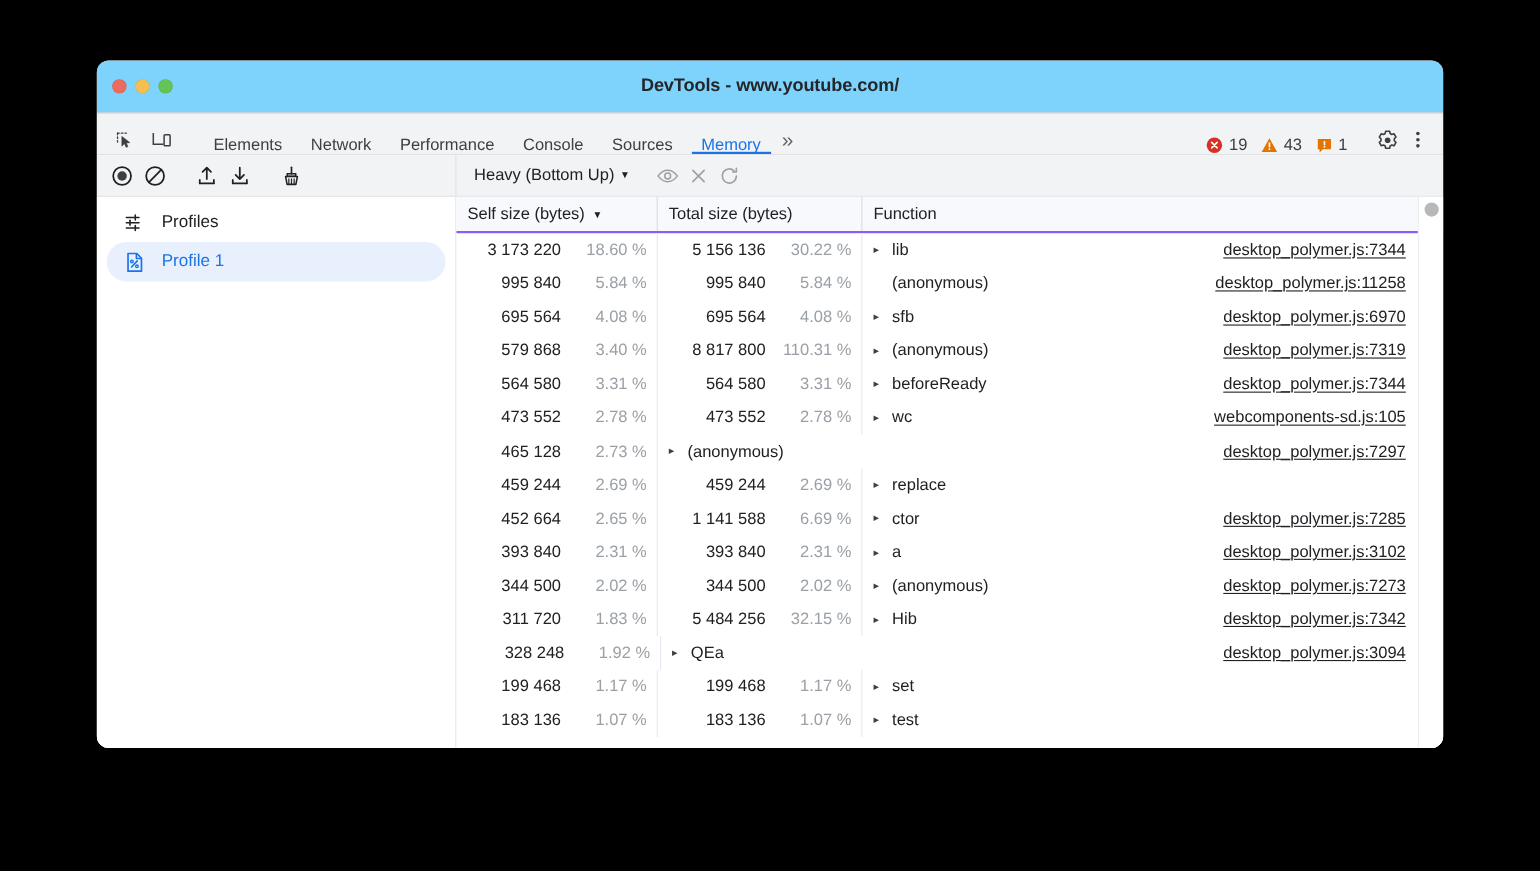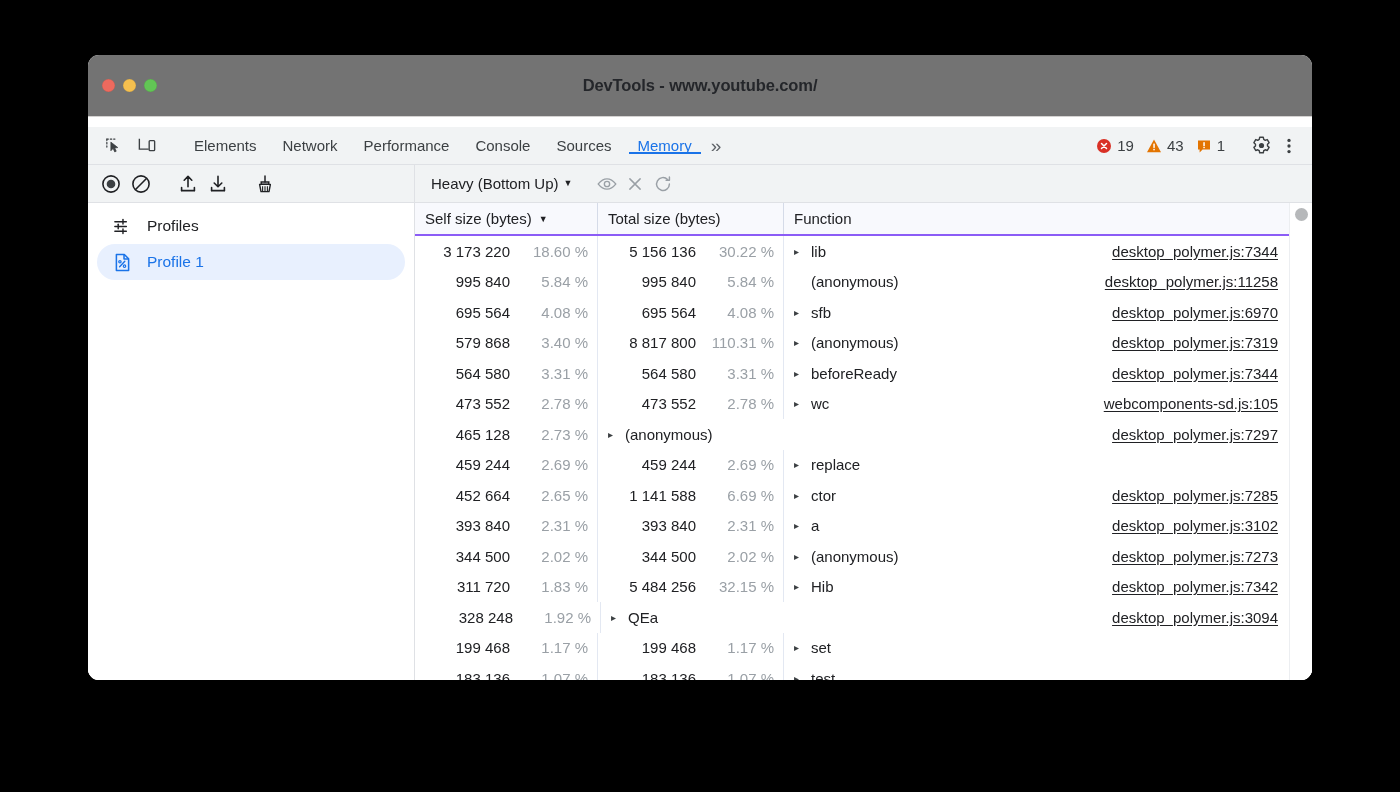--- a/index.html
+++ b/index.html
@@ -19,22 +19,22 @@
     background: #ffffff;
     border-radius: 11px;
     overflow: hidden;
     box-shadow: 0 0 0 0.5px rgba(0,0,0,0.35);
     display: flex;
     flex-direction: column;
   }
 
   
   .titlebar {
-    height: 62px;
-    background: #737373;
+    height: 48px;
+    background: #7dd3fc;
     border-bottom: 1px solid #d4d2d1;
     display: flex;
     align-items: center;
     position: relative;
     flex: 0 0 auto;
   }
   .traffic {
     display: flex; gap: 8px;
     margin-left: 14px;
   }
@@ -52,23 +52,22 @@
     letter-spacing: -0.1px;
     pointer-events: none;
   }
 
   
   .tabbar {
     height: 38px;
     background: #f1f3f4;
     border-bottom: 1px solid #dfe1e5;
     display: flex;
-    align-items: center;
+    align-items: flex-end;
     flex: 0 0 auto;
-    margin-top: 10px;
   }
   .tb-icons {
     display: flex; align-items: center;
     padding: 0 8px 0 12px;
     gap: 8px;
   }
   .icon-btn {
     width: 26px; height: 26px;
     display: flex; align-items: center; justify-content: center;
     border-radius: 4px;

